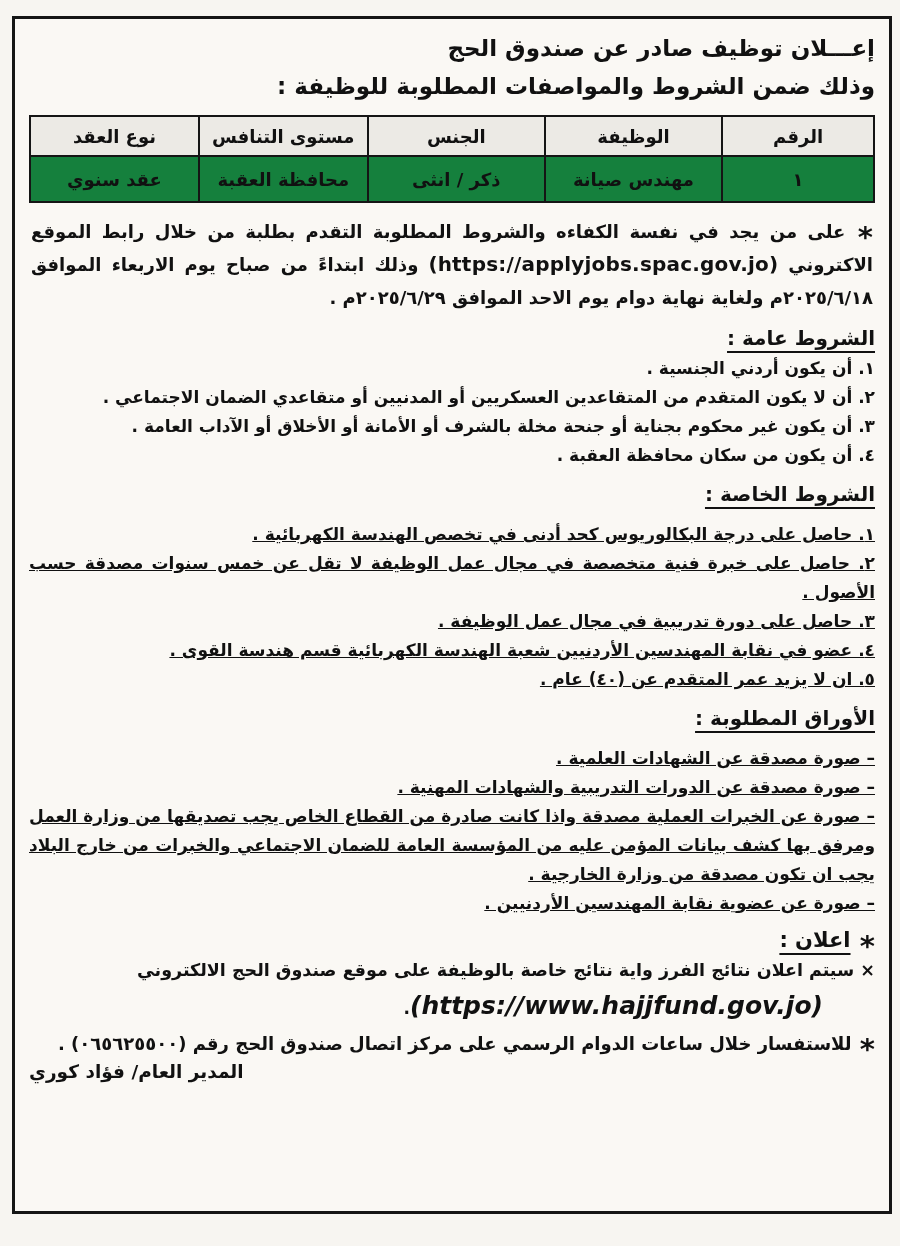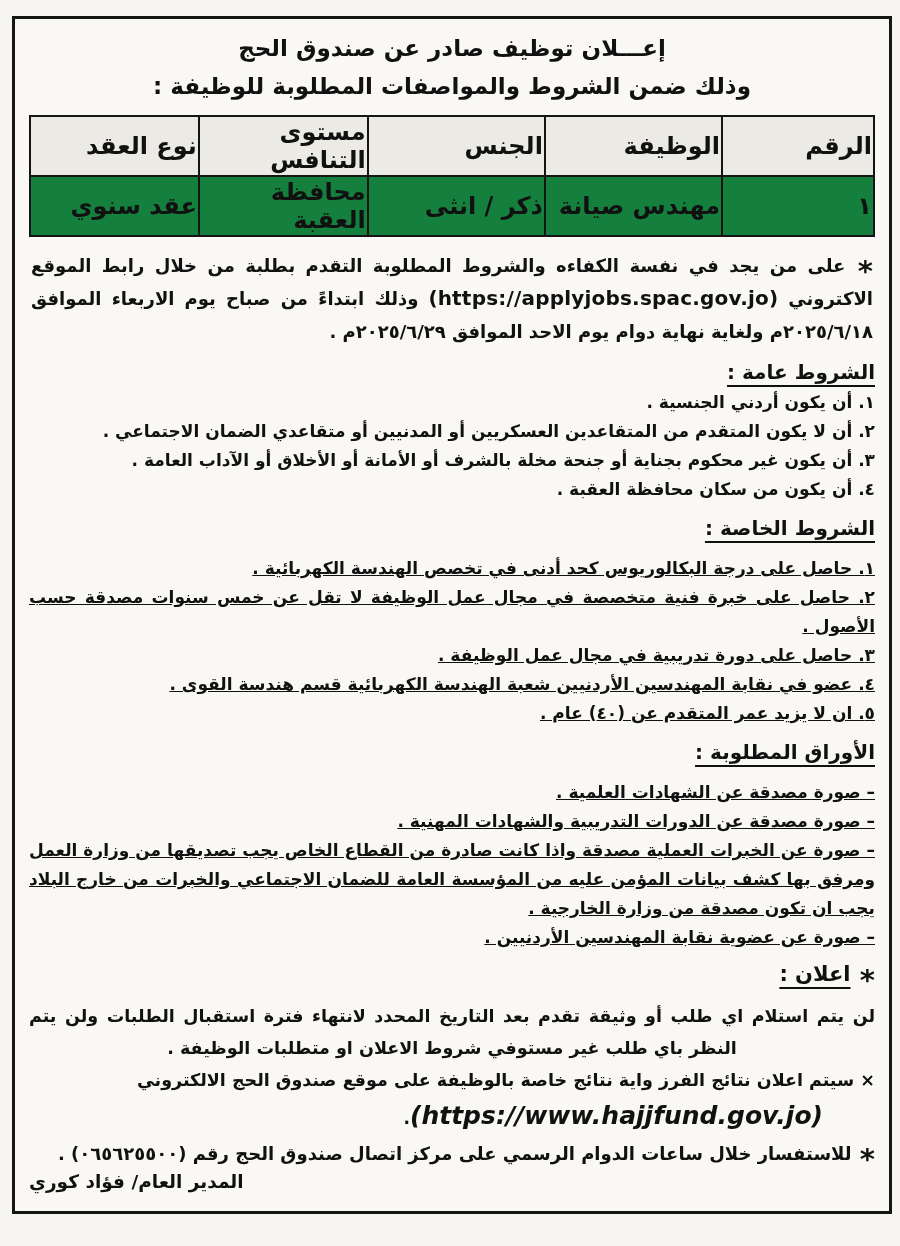--- a/index.html
+++ b/index.html
@@ -15,34 +15,34 @@
     position:absolute;
     left:12px;top:16px;
     width:846px;height:1178px;
     border:3px solid #151515;
     background:#faf8f4;
     padding:6px 14px 8px 14px;
     direction:rtl;
     font-weight:bold;
   }
   
-  .title-block{text-align:center;padding-top:4px;}
+  .title-block{text-align:right;padding-top:4px;}
   .title-line{font-size:23px;line-height:38px;font-weight:bold;}
   
   table.vacancy{
     width:100%;
     border-collapse:collapse;
     margin-top:10px;
     table-layout:fixed;
   }
   table.vacancy th, table.vacancy td{
     border:2px solid #151515;
-    text-align:right;
+    text-align:center;
     font-weight:bold;
-    font-size:24px;
+    font-size:18px;
   }
   table.vacancy th{background:#eceae5;height:36px;}
   table.vacancy td{background:#15803d;height:42px;}
   
   .intro{
     margin:12px 2px 0 2px;
     font-size:18px;
     line-height:33px;
     text-align:justify;
   }
@@ -166,20 +166,19 @@
 
   <div class="section-head"><span class="u">الأوراق المطلوبة :</span></div>
   <ul class="plain gap">
     <li>– صورة مصدقة عن الشهادات العلمية .</li>
     <li>– صورة مصدقة عن الدورات التدريبية والشهادات المهنية .</li>
     <li>– صورة عن الخبرات العملية مصدقة واذا كانت صادرة من القطاع الخاص يجب تصديقها من وزارة العمل ومرفق بها كشف بيانات المؤمن عليه من المؤسسة العامة للضمان الاجتماعي والخبرات من خارج البلاد يجب ان تكون مصدقة من وزارة الخارجية .</li>
     <li>– صورة عن عضوية نقابة المهندسين الأردنيين .</li>
   </ul>
 
   <div class="note-head"><span class="ast">*</span> <span class="u">اعلان :</span></div>
-  <p class="note-para">لن يتم استلام اي طلب أو وثيقة تقدم بعد التاريخ المحدد لانتهاء فترة استقبال الطلبات ولن يتم النظر باي طلب غير مستوفي شروط الاعلان او متطلبات الوظيفة .</p>
   <div class="results-line"><span>×</span> <span>سيتم اعلان نتائج الفرز واية نتائج خاصة بالوظيفة على موقع صندوق الحج الالكتروني</span></div>
   <div class="site-line"><span class="latin-big" dir="ltr">(https://www.hajjfund.gov.jo)</span><span>.</span></div>
 
   <div class="inquiry-line"><span class="ast">*</span> <span>للاستفسار خلال ساعات الدوام الرسمي على مركز اتصال صندوق الحج رقم (٠٦٥٦٢٥٥٠٠) .</span></div>
   <div class="signature">المدير العام/ فؤاد كوري</div>
 
 </div>
 
 </body></html>

